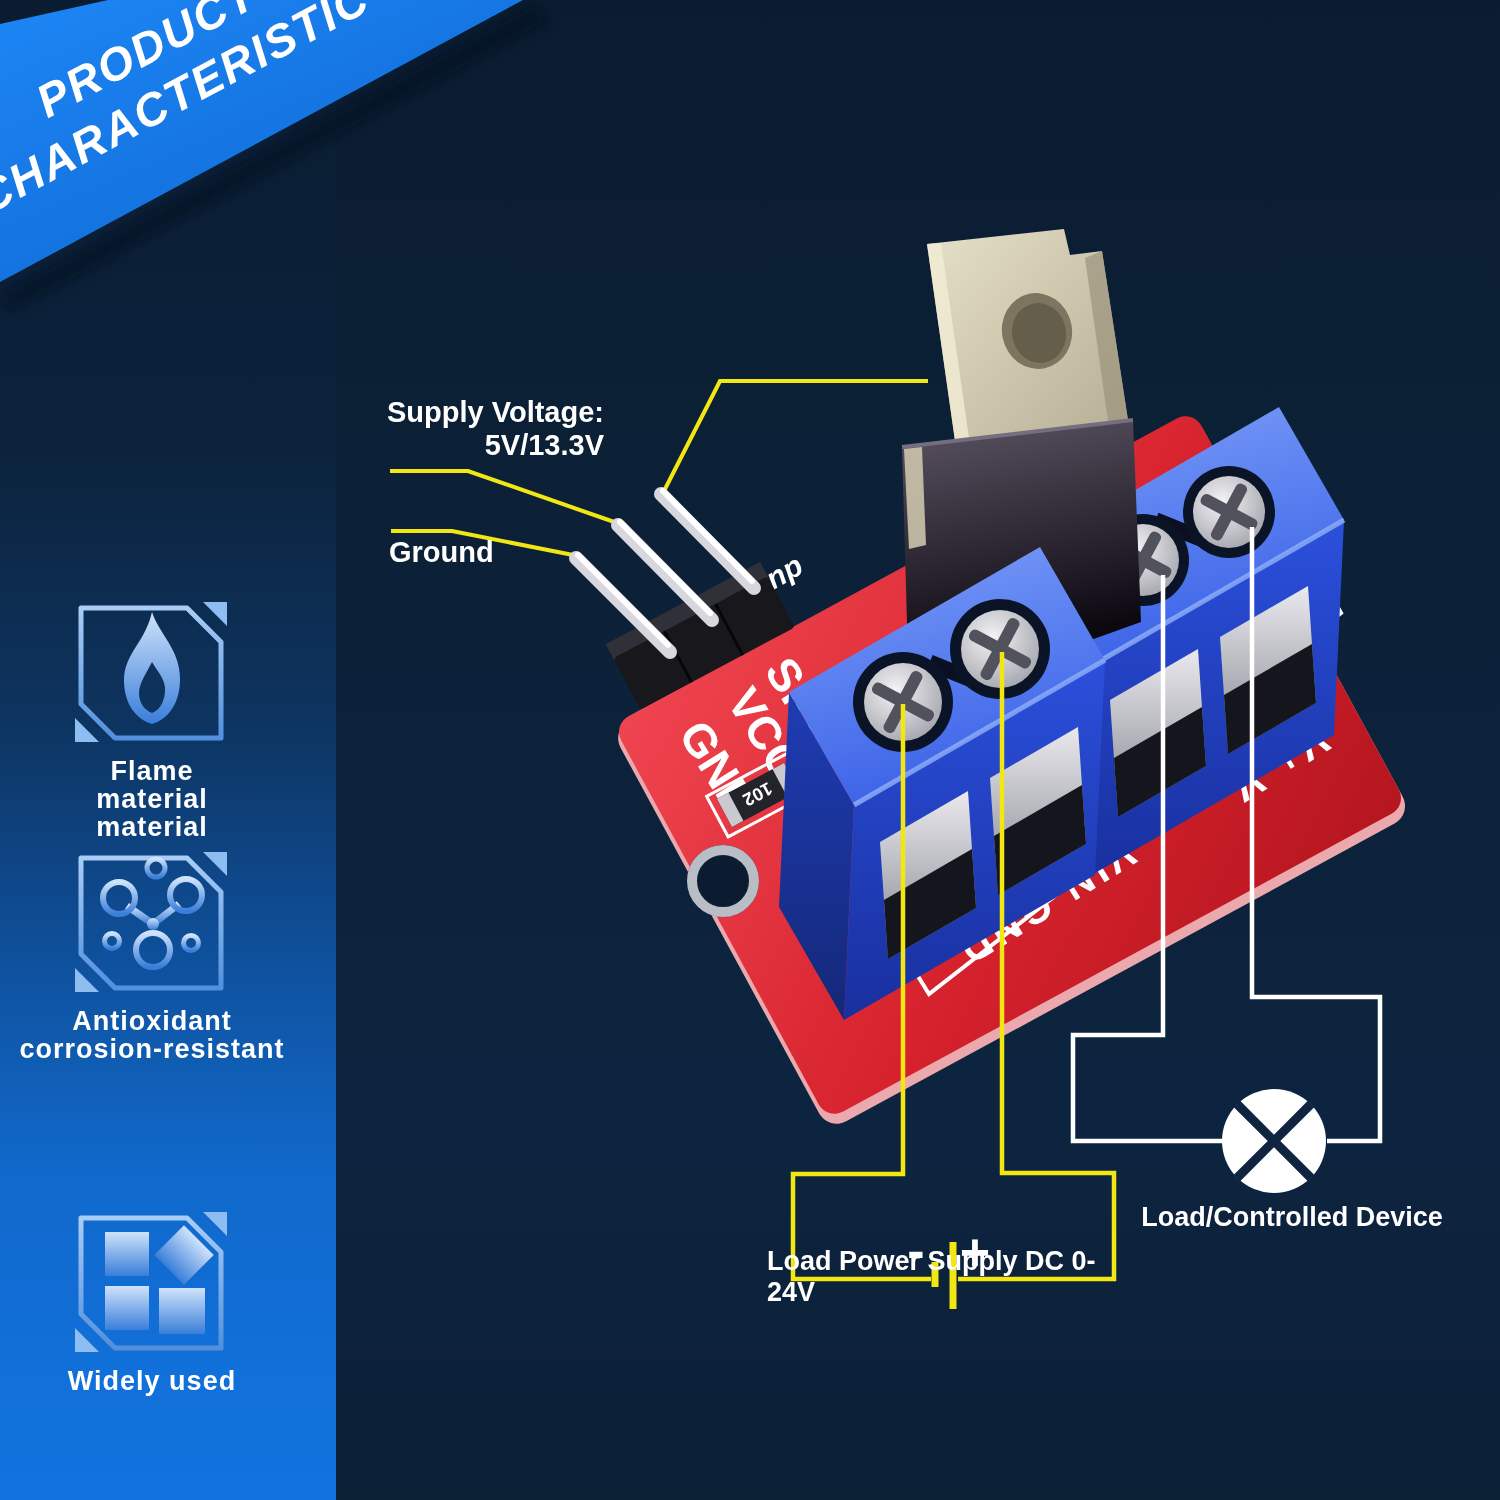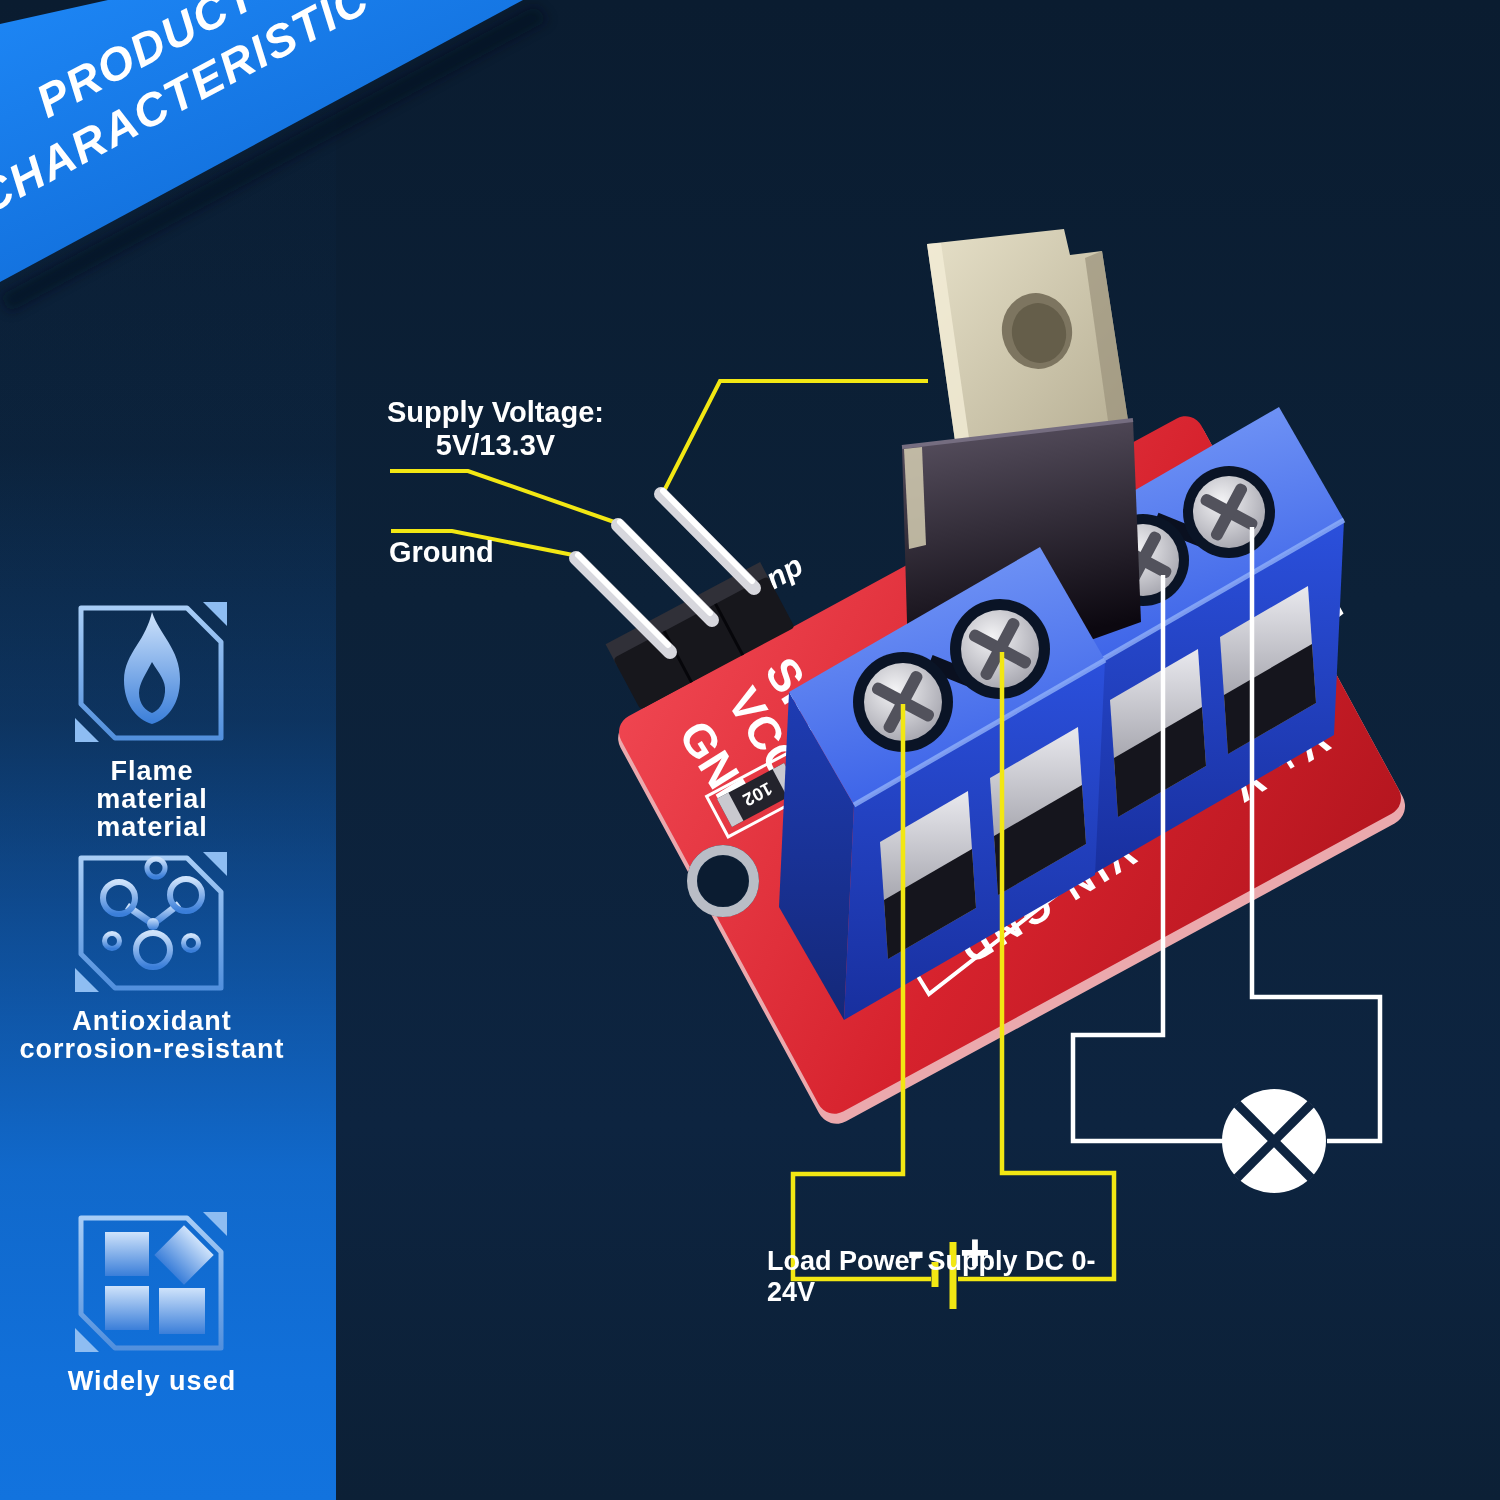--- a/index.html
+++ b/index.html
@@ -24,21 +24,21 @@
     position:absolute;left:-70px;top:16px;width:460px;
     transform:rotate(-28.3deg);
     text-align:center;color:#ffffff;font-weight:bold;font-style:italic;
     font-size:46px;line-height:57px;letter-spacing:2px;white-space:nowrap;
   }
   .feature{position:absolute;left:2px;width:300px;text-align:center;}
   .feature svg{display:block;margin:0 auto;}
   .flabel{margin-top:8px;color:#ffffff;font-weight:bold;font-size:27px;line-height:28px;letter-spacing:1px;}
   .ann{position:absolute;color:#ffffff;font-weight:bold;}
   #ann-pwm{left:674px;top:312px;width:280px;text-align:center;font-size:29px;line-height:34px;}
-  #ann-supply{left:387px;top:396px;text-align:center;font-size:29px;line-height:33px;}
+  #ann-supply{left:387px;top:396px;text-align:right;font-size:29px;line-height:33px;}
   #ann-ground{left:389px;top:536px;font-size:29px;}
   #ann-load-device{left:1140px;top:1202px;width:304px;text-align:center;font-size:27px;}
   #ann-load-power{left:767px;top:1246px;width:364px;text-align:left;font-size:27px;}
   #module{position:absolute;left:0;top:0;}
   #module text{font-family:"Liberation Sans",sans-serif;font-weight:bold;fill:#ffffff;}
 </style>
 </head>
 <body>
 
 <div id="stage">
@@ -297,15 +297,16 @@
         <text x="975" y="1270" font-size="52" text-anchor="middle">+</text>
       </g>
     </g>
   </svg>
 
   <div class="ann" id="ann-supply">
     <div>Supply Voltage:</div>
     <div>5V/13.3V</div>
   </div>
   <div class="ann" id="ann-ground">Ground</div>
+  <div class="ann" id="ann-load-device">Load/Controlled Device</div>
   <div class="ann" id="ann-load-power">Load Power Supply DC 0-24V</div>
 
 </div>
 
 </body></html>

